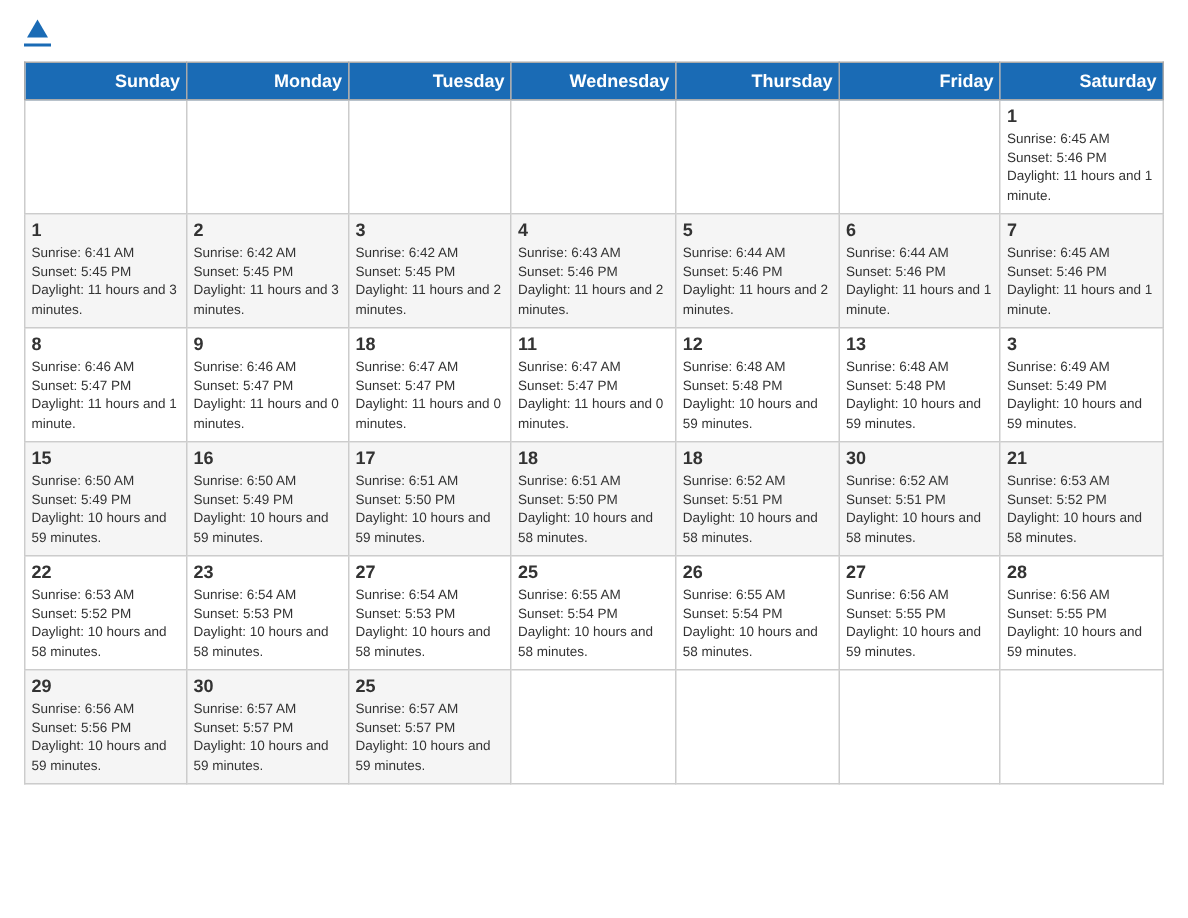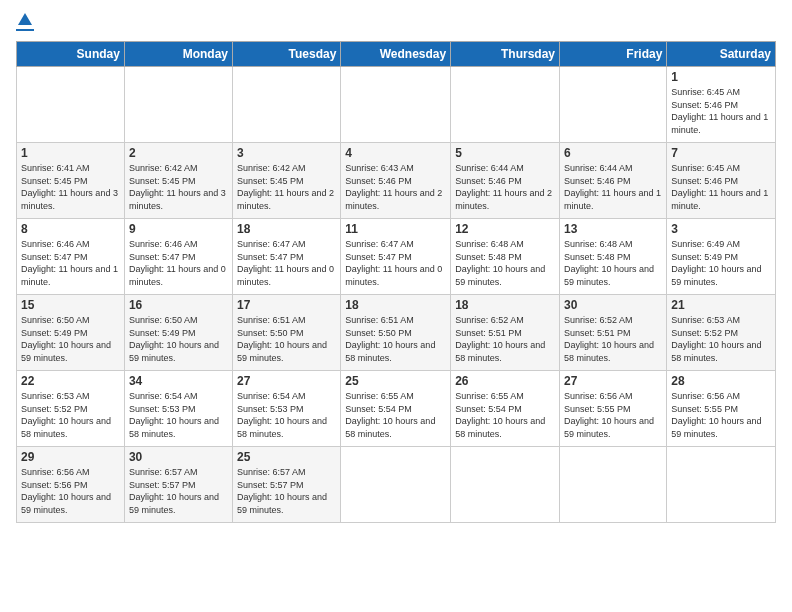--- a/index.html
+++ b/index.html
@@ -159,21 +159,21 @@
           <td><span class="day-num">15</span><span class="day-info">Sunrise: 6:50 AM<br>Sunset: 5:49 PM<br>Daylight: 10 hours and 59 minutes.</span></td>
           <td><span class="day-num">16</span><span class="day-info">Sunrise: 6:50 AM<br>Sunset: 5:49 PM<br>Daylight: 10 hours and 59 minutes.</span></td>
           <td><span class="day-num">17</span><span class="day-info">Sunrise: 6:51 AM<br>Sunset: 5:50 PM<br>Daylight: 10 hours and 59 minutes.</span></td>
           <td><span class="day-num">18</span><span class="day-info">Sunrise: 6:51 AM<br>Sunset: 5:50 PM<br>Daylight: 10 hours and 58 minutes.</span></td>
           <td><span class="day-num">18</span><span class="day-info">Sunrise: 6:52 AM<br>Sunset: 5:51 PM<br>Daylight: 10 hours and 58 minutes.</span></td>
           <td><span class="day-num">30</span><span class="day-info">Sunrise: 6:52 AM<br>Sunset: 5:51 PM<br>Daylight: 10 hours and 58 minutes.</span></td>
           <td><span class="day-num">21</span><span class="day-info">Sunrise: 6:53 AM<br>Sunset: 5:52 PM<br>Daylight: 10 hours and 58 minutes.</span></td>
         </tr>
         <tr>
           <td><span class="day-num">22</span><span class="day-info">Sunrise: 6:53 AM<br>Sunset: 5:52 PM<br>Daylight: 10 hours and 58 minutes.</span></td>
-          <td><span class="day-num">34</span><span class="day-info">Sunrise: 6:54 AM<br>Sunset: 5:53 PM<br>Daylight: 10 hours and 58 minutes.</span></td>
+          <td><span class="day-num">23</span><span class="day-info">Sunrise: 6:54 AM<br>Sunset: 5:53 PM<br>Daylight: 10 hours and 58 minutes.</span></td>
           <td><span class="day-num">27</span><span class="day-info">Sunrise: 6:54 AM<br>Sunset: 5:53 PM<br>Daylight: 10 hours and 58 minutes.</span></td>
           <td><span class="day-num">25</span><span class="day-info">Sunrise: 6:55 AM<br>Sunset: 5:54 PM<br>Daylight: 10 hours and 58 minutes.</span></td>
           <td><span class="day-num">26</span><span class="day-info">Sunrise: 6:55 AM<br>Sunset: 5:54 PM<br>Daylight: 10 hours and 58 minutes.</span></td>
           <td><span class="day-num">27</span><span class="day-info">Sunrise: 6:56 AM<br>Sunset: 5:55 PM<br>Daylight: 10 hours and 59 minutes.</span></td>
           <td><span class="day-num">28</span><span class="day-info">Sunrise: 6:56 AM<br>Sunset: 5:55 PM<br>Daylight: 10 hours and 59 minutes.</span></td>
         </tr>
         <tr>
           <td><span class="day-num">29</span><span class="day-info">Sunrise: 6:56 AM<br>Sunset: 5:56 PM<br>Daylight: 10 hours and 59 minutes.</span></td>
           <td><span class="day-num">30</span><span class="day-info">Sunrise: 6:57 AM<br>Sunset: 5:57 PM<br>Daylight: 10 hours and 59 minutes.</span></td>
           <td><span class="day-num">25</span><span class="day-info">Sunrise: 6:57 AM<br>Sunset: 5:57 PM<br>Daylight: 10 hours and 59 minutes.</span></td>

